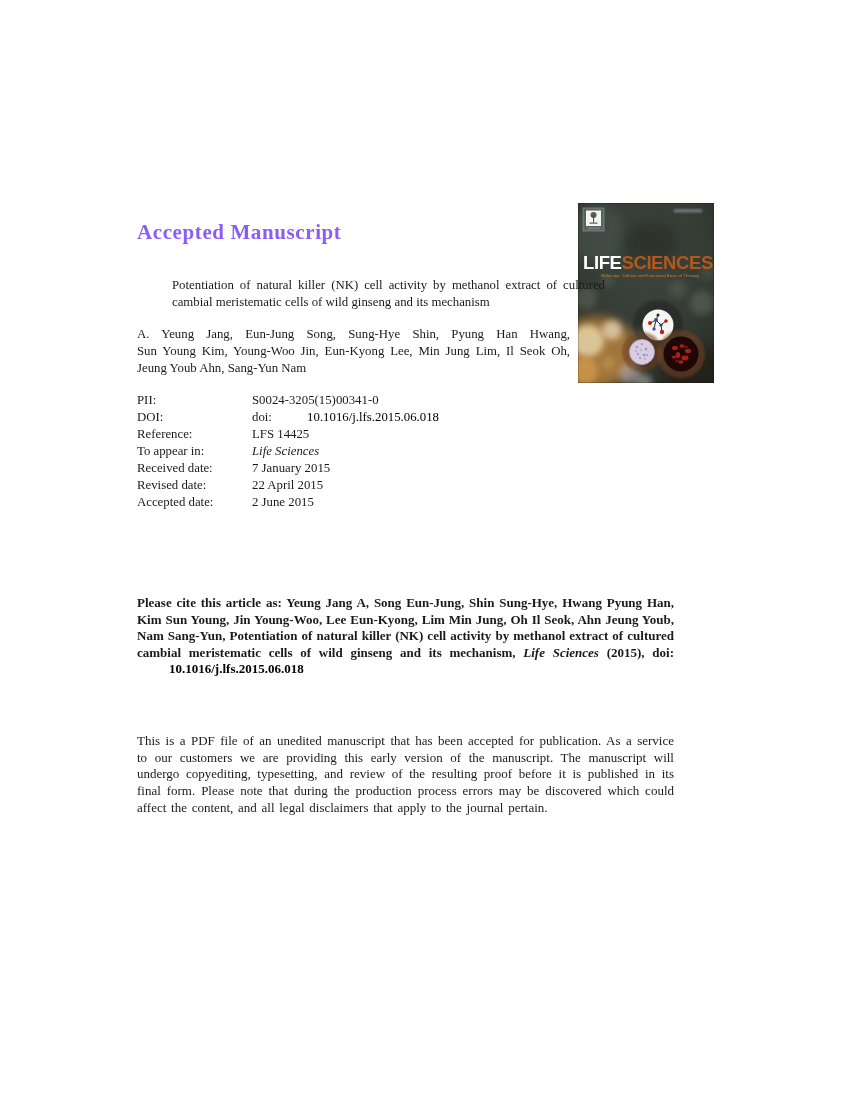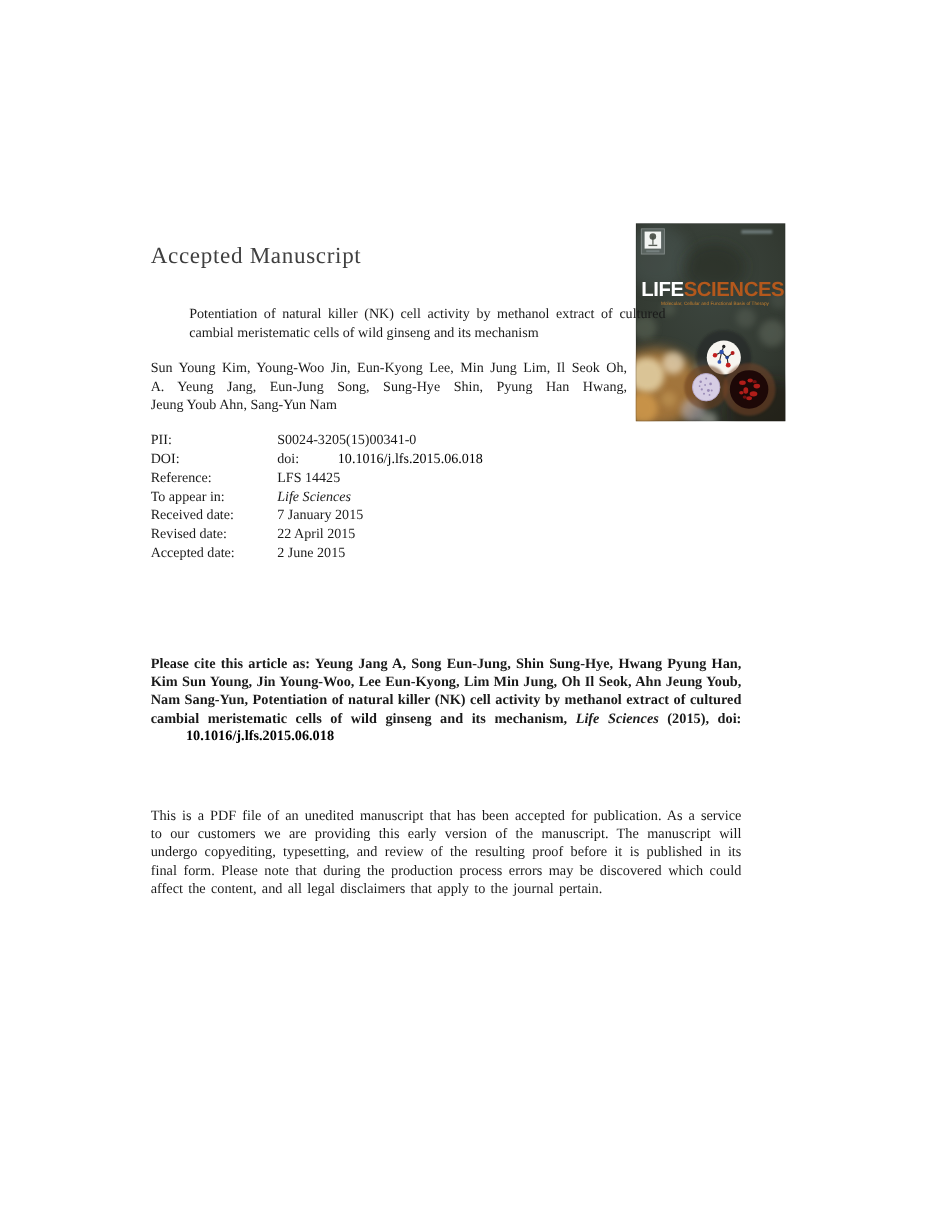--- a/index.html
+++ b/index.html
@@ -11,22 +11,22 @@
     font-family: "Liberation Serif", serif;
     color: #1a1a1a;
     overflow: hidden;
   }
   .heading {
     position: absolute;
     left: 137px;
     top: 219px;
     font-size: 21px;
     line-height: 26px;
-    font-weight: 400;
-    color: #404040;
+    font-weight: 700;
+    color: #8b5cf6;
     letter-spacing: 0.6px;
   }
   .cover {
     position: absolute;
     left: 578px;
     top: 203px;
     width: 136px;
     height: 196px;
   }
   .article-title {
@@ -203,22 +203,22 @@
         </g>
 
         <rect x="0" y="0" width="136" height="180" fill="none" stroke="#000000" stroke-opacity="0.35" stroke-width="1"></rect>
       </g>
     </svg>
   </div>
 
   <div class="article-title">Potentiation of natural killer (NK) cell activity by methanol extract of cultured cambial meristematic cells of wild ginseng and its mechanism</div>
 
   <div class="authors">
+    <div class="a-line">A. Yeung Jang, Eun-Jung Song, Sung-Hye Shin, Pyung Han Hwang,</div>
     <div class="a-line">Sun Young Kim, Young-Woo Jin, Eun-Kyong Lee, Min Jung Lim, Il Seok Oh,</div>
-    <div class="a-line">A. Yeung Jang, Eun-Jung Song, Sung-Hye Shin, Pyung Han Hwang,</div>
     <div class="a-line last">Jeung Youb Ahn, Sang-Yun Nam</div>
   </div>
 
   <div class="meta">
     <div class="meta-row">
       <span class="meta-label">PII:</span>
       <span class="meta-value">S0024-3205(15)00341-0</span>
     </div>
     <div class="meta-row">
       <span class="meta-label">DOI:</span>

